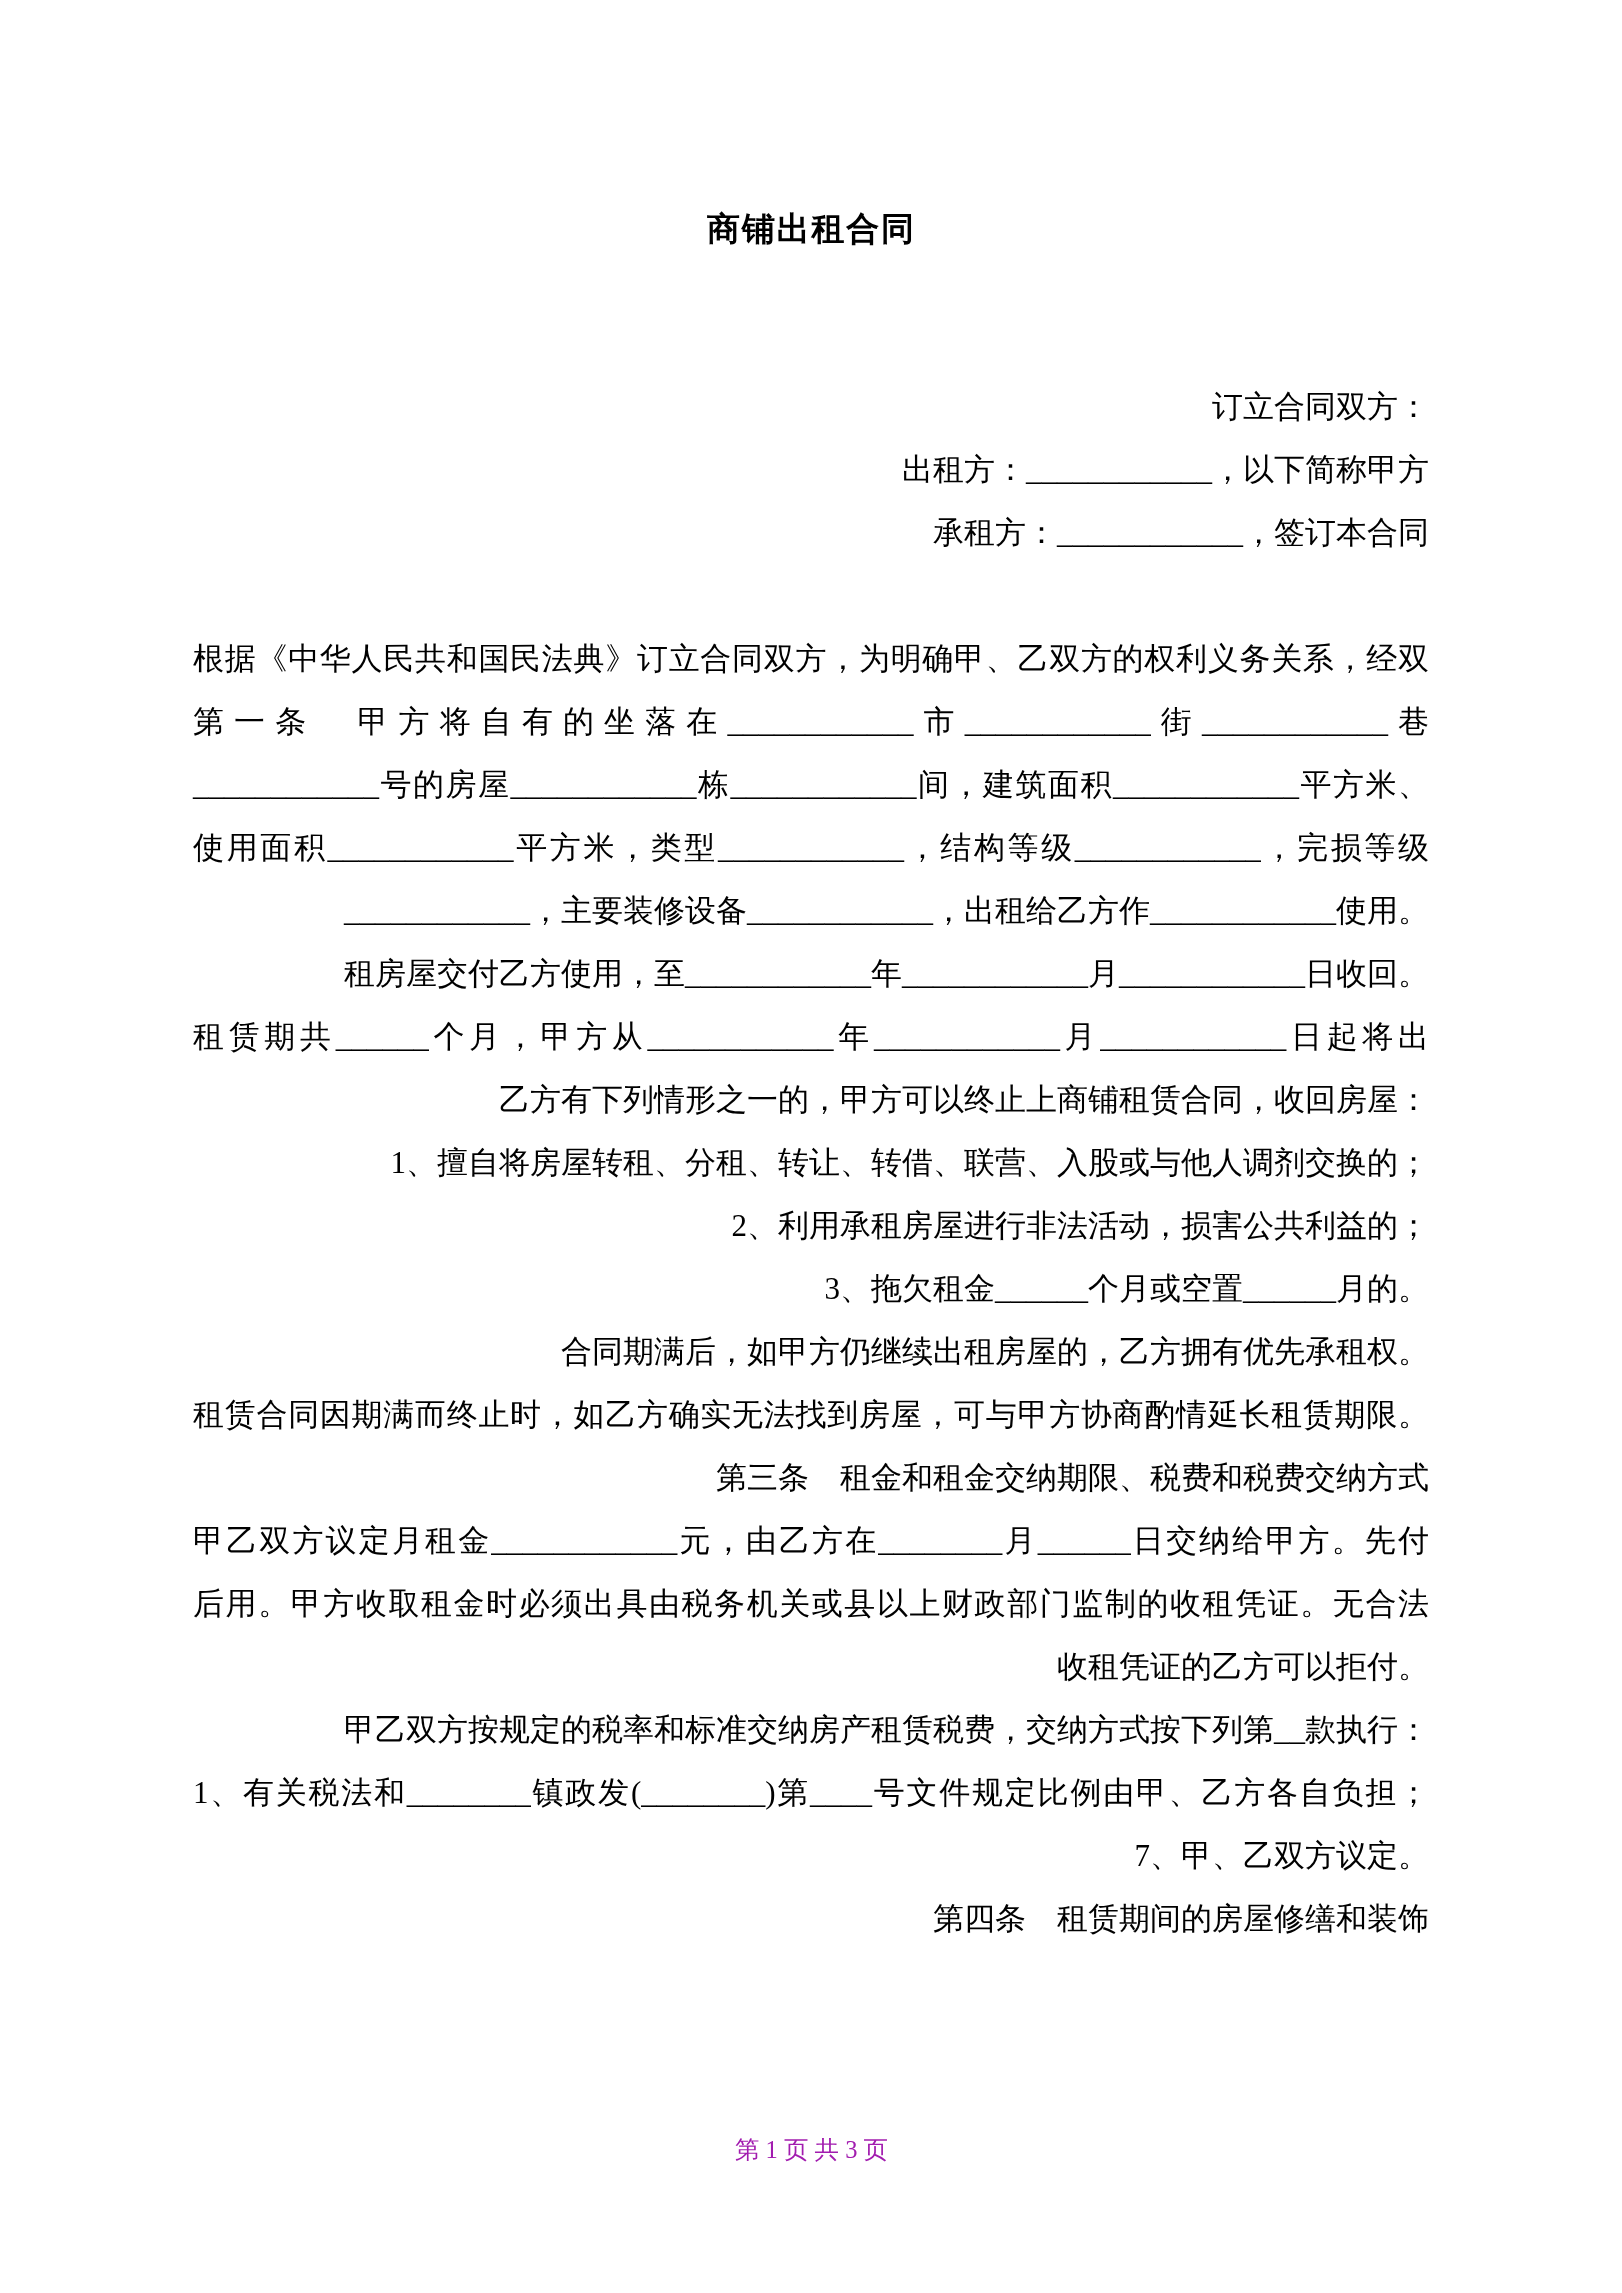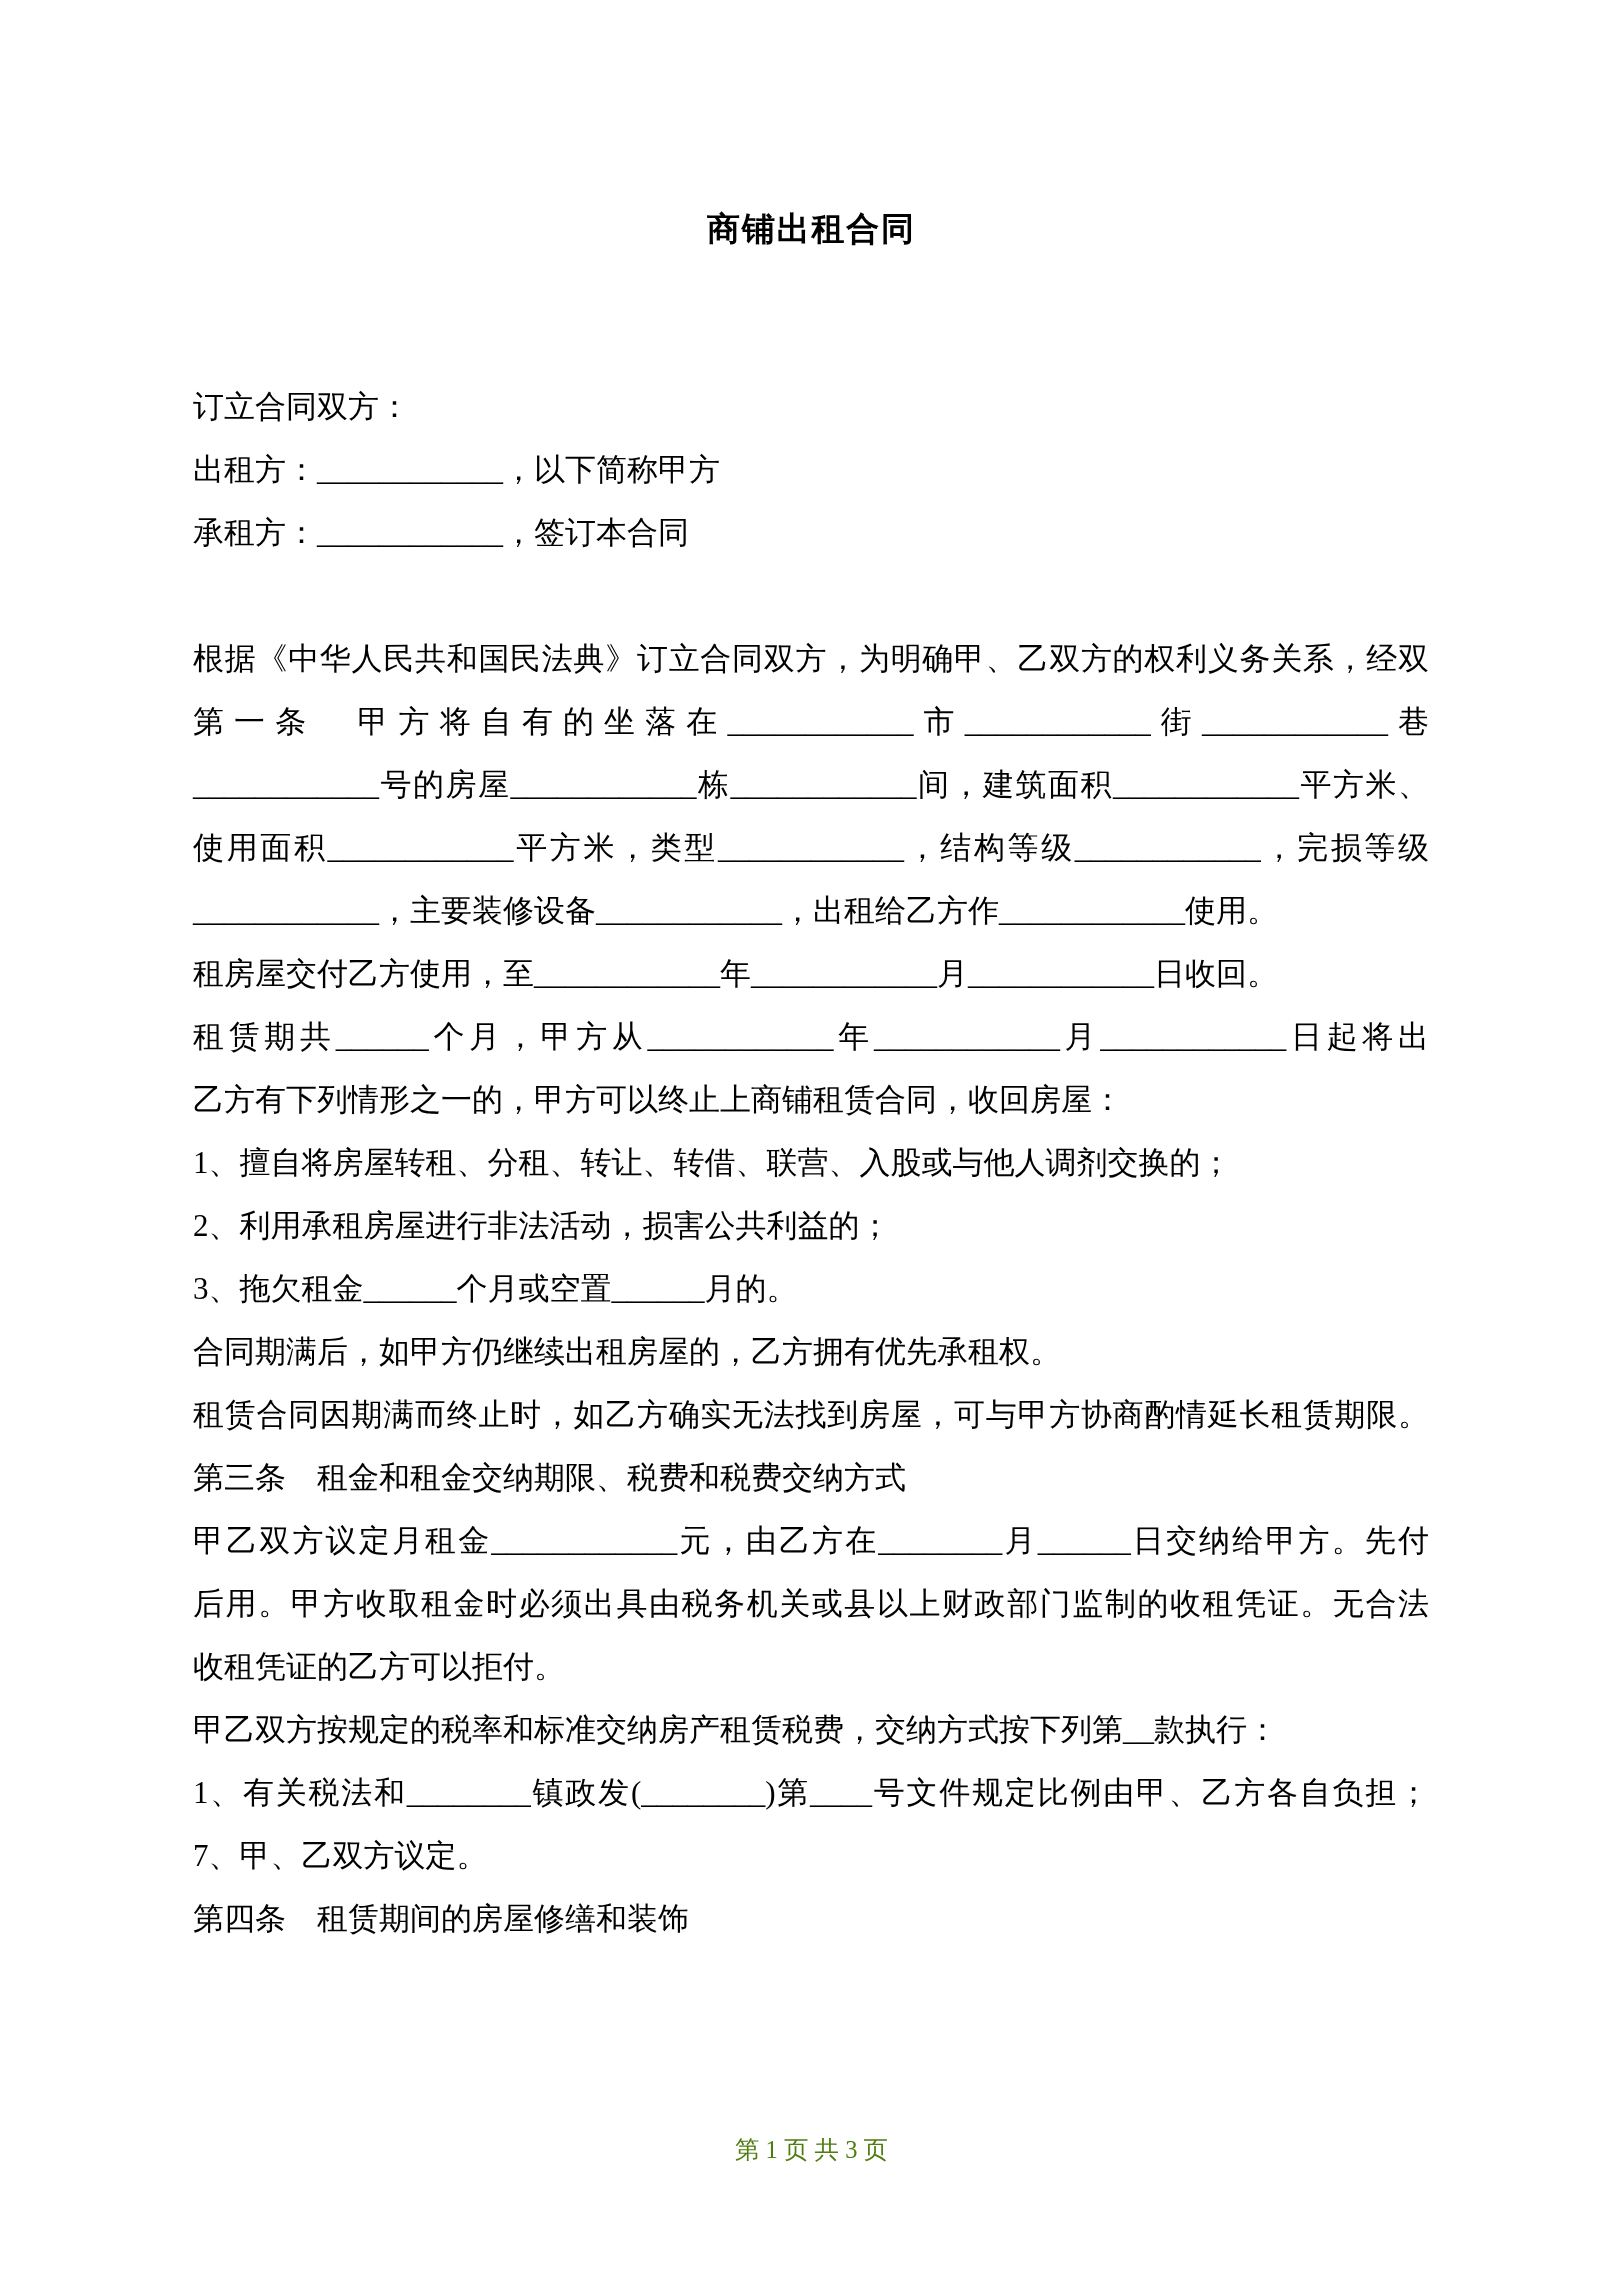--- a/index.html
+++ b/index.html
@@ -32,33 +32,34 @@
       left: 193px;
       top: 375px;
       width: 1236px;
       font-size: 31px;
       line-height: 63px;
       text-align: left;
     }
     .line {
       min-height: 63px;
       white-space: normal;
+      text-align: right;
     }
     .line.fill {
       text-align: justify;
       text-align-last: justify;
     }
     .doc-footer {
       position: absolute;
       left: 0;
       right: 0;
       top: 2133px;
       text-align: center;
       font-size: 24.5px;
-      color: #4d7c0f;
+      color: #a21caf;
     }
   </style>
 </head>
 <body>
 
 <div class="page">
   <div class="doc-title">商铺出租合同</div>
 
   <div class="doc-body">
       <div class="line">订立合同双方：</div>

